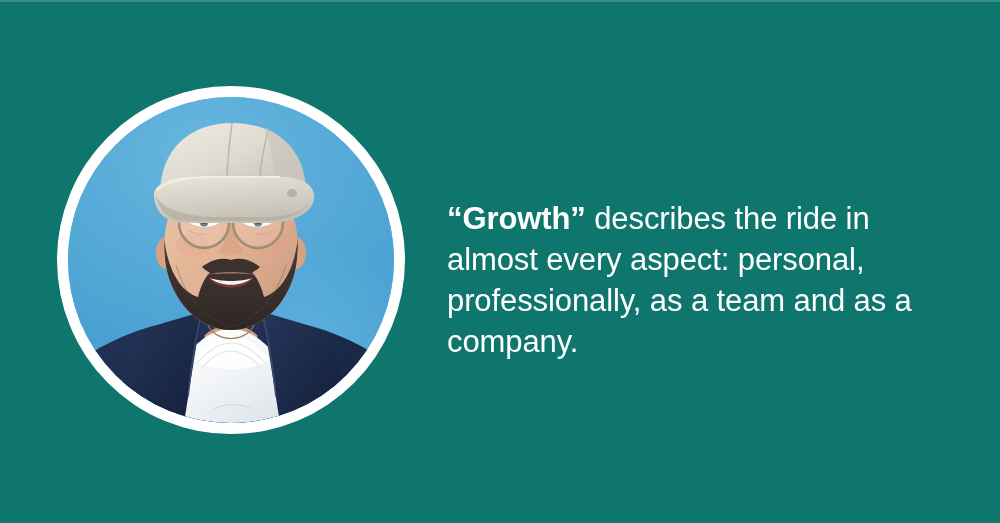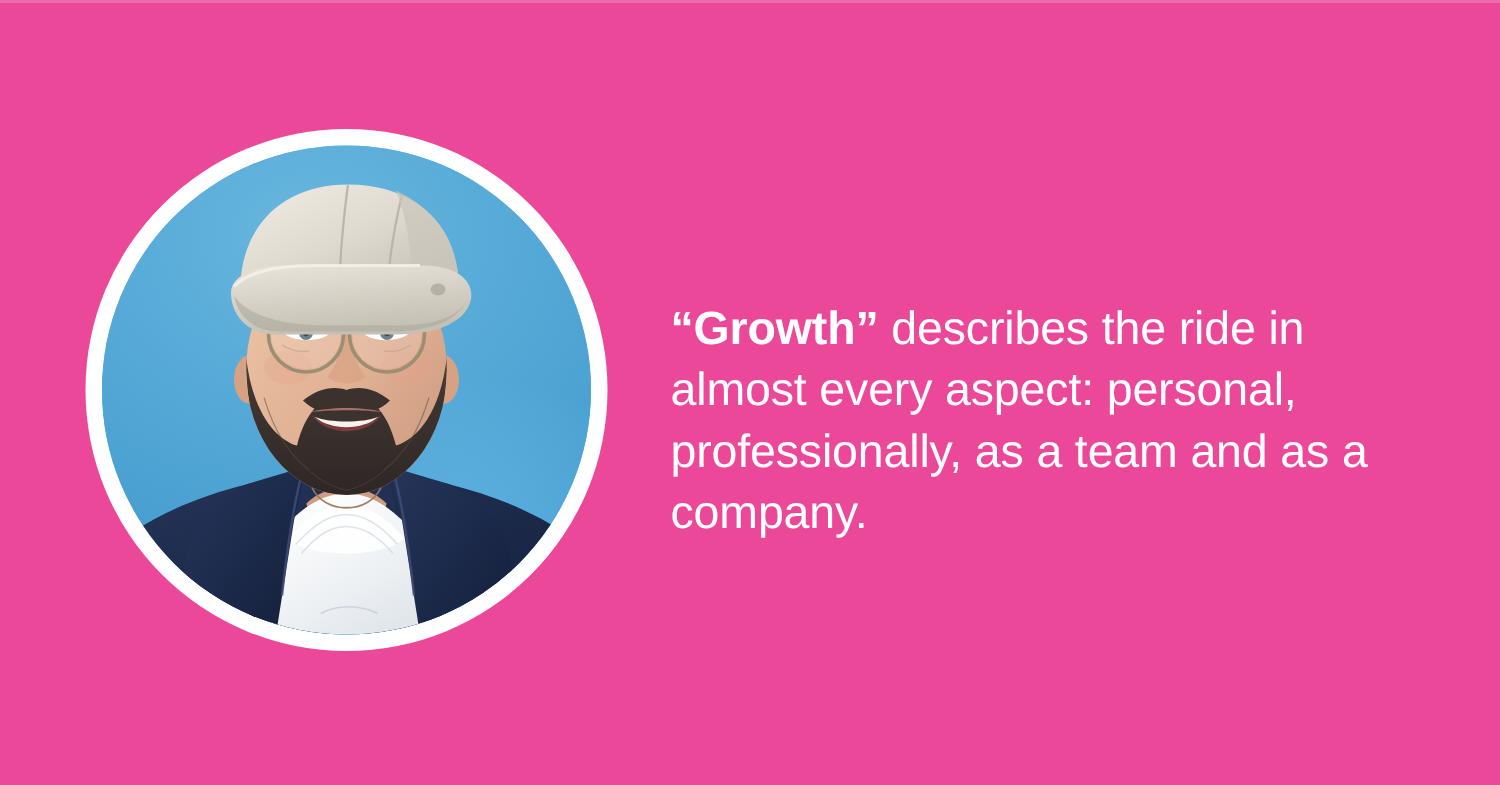--- a/index.html
+++ b/index.html
@@ -9,21 +9,21 @@
   body {
     width: 1000px;
     height: 523px;
     overflow: hidden;
     font-family: "Liberation Sans", sans-serif;
   }
   #banner {
     position: relative;
     width: 1000px;
     height: 523px;
-    background: #ec4899;
+    background: #0f766e;
     overflow: hidden;
   }
   
   #top-hairline {
     position: absolute;
     left: 0; top: 0;
     width: 1000px; height: 2px;
     background: rgba(255,255,255,0.18);
   }
 

